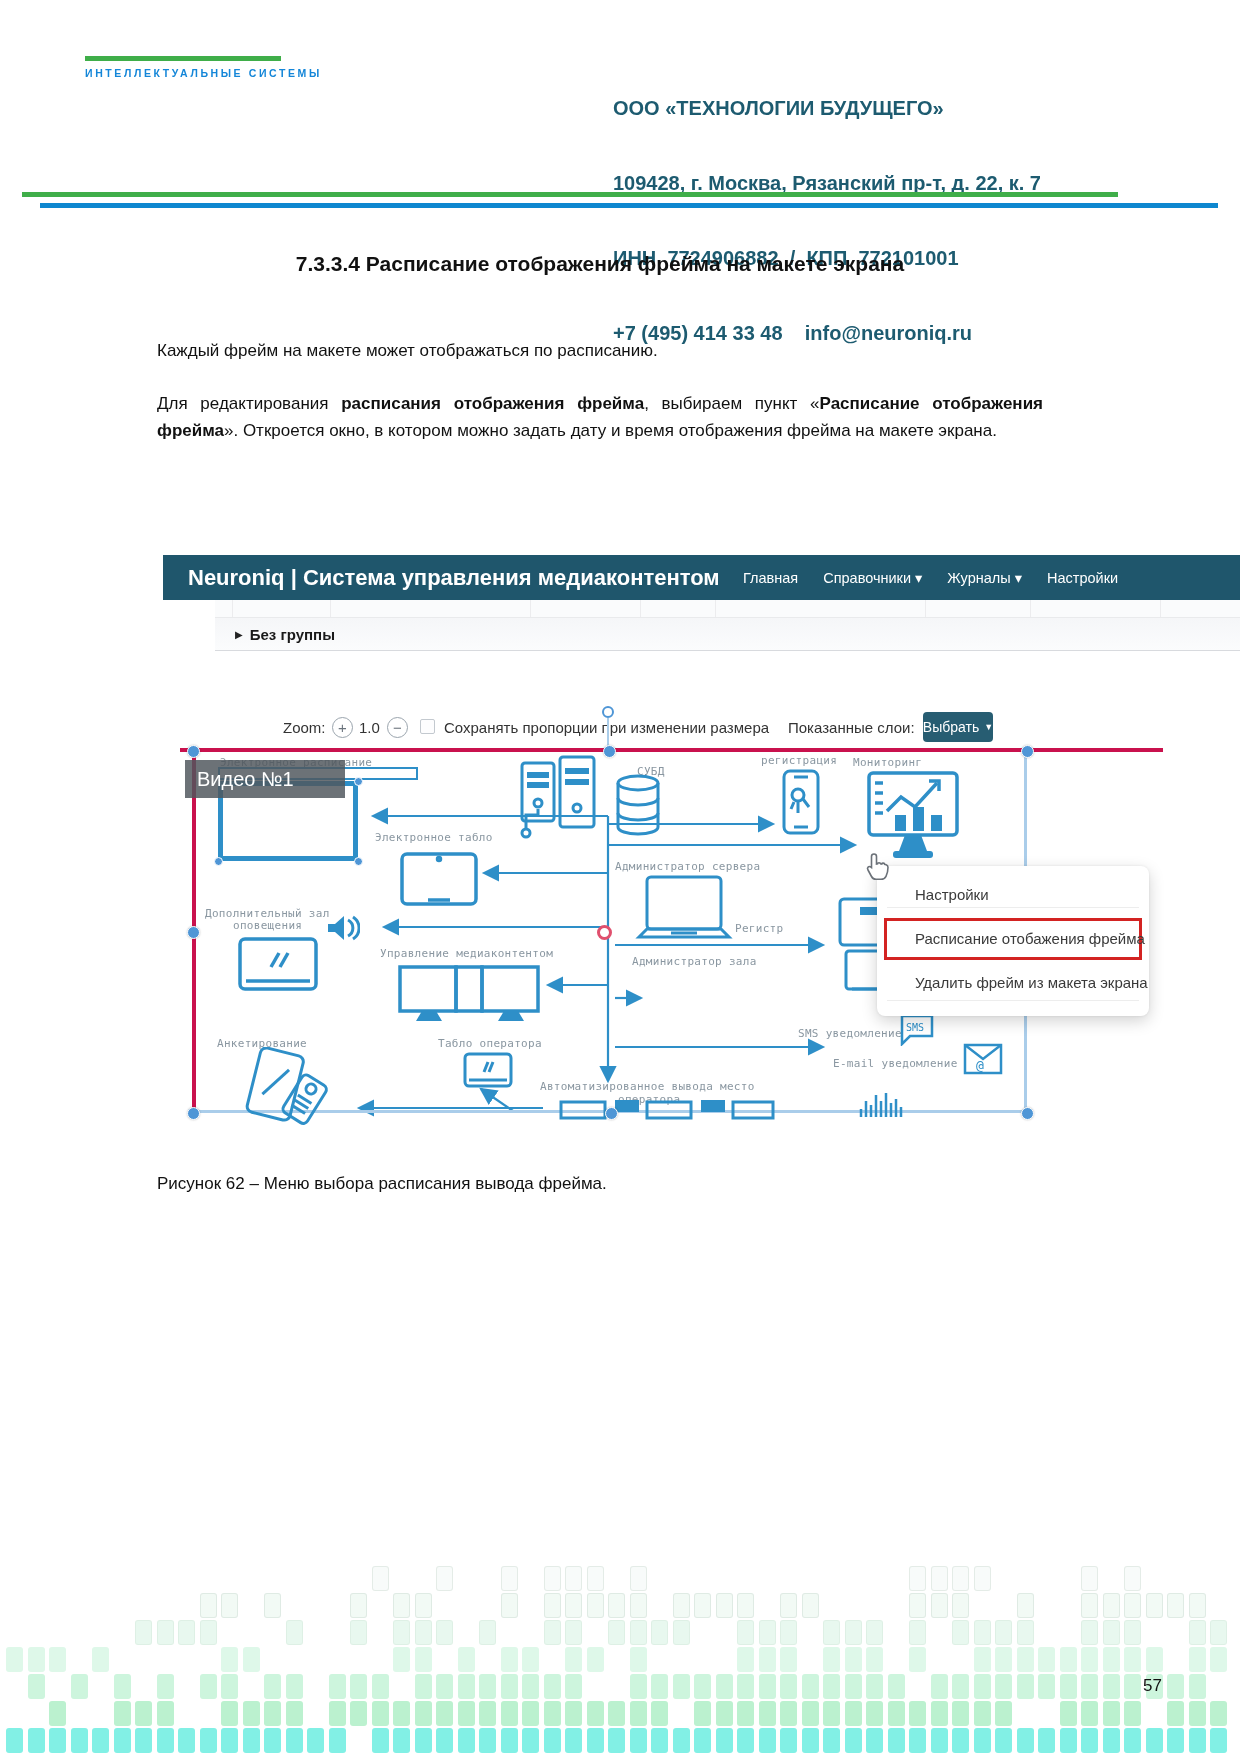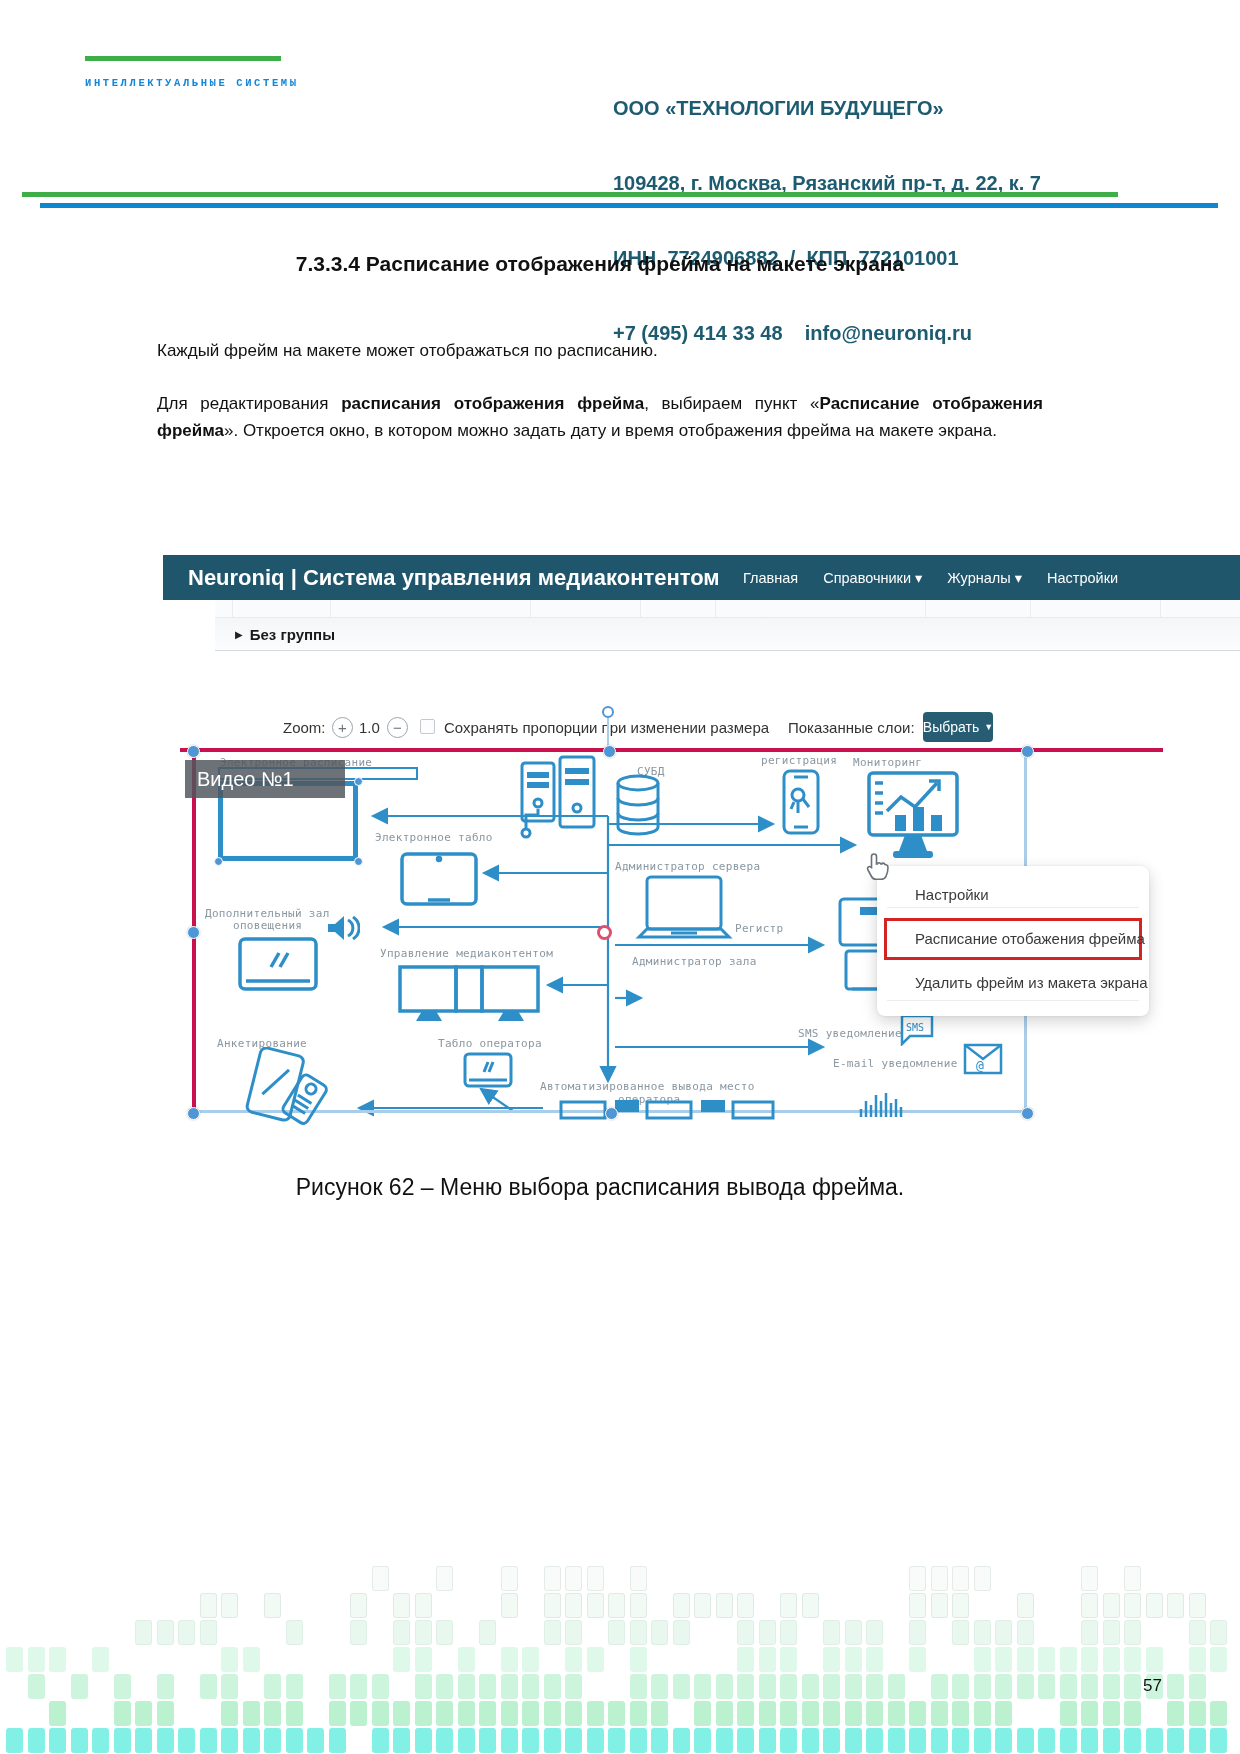--- a/index.html
+++ b/index.html
@@ -9,21 +9,21 @@
 
   
   .logo-row{font-weight:bold;font-size:37px;letter-spacing:3px;color:#1486d8;display:flex;align-items:flex-end;line-height:1;}
   .logo-underline{height:5px;background:#3fae49;}
   .logo-tagline{font-size:10.5px;font-weight:bold;letter-spacing:2.6px;color:#1486d8;}
   .company{color:#1d5b70;font-size:20px;line-height:25px;font-weight:600;white-space:pre;}
 
   
   .doc-title{font-size:21px;font-weight:bold;color:#111;text-align:center;}
   .para{font-size:17px;color:#111;line-height:27px;text-align:justify;}
-  .caption{font-size:23px;color:#111;text-align:center;}
+  .caption{font-size:17px;color:#111;text-align:left;}
 
   
   #figure{position:absolute;left:163px;top:555px;width:1077px;height:585px;}
   .navbar{position:absolute;left:0;top:0;width:1077px;height:45px;background:#1f566c;}
   .brand{position:absolute;left:25px;top:0;height:29px;line-height:45px;color:#fff;font-weight:bold;font-size:22px;white-space:nowrap;}
   .navmenu{position:absolute;left:580px;top:0;height:45px;display:flex;align-items:center;gap:25px;}
   .navitem{color:#fff;font-size:14.5px;white-space:nowrap;cursor:pointer;}
   .subheader{position:absolute;left:52px;top:45px;width:1025px;height:17px;background:#fafbfc;border-bottom:1px solid #e9eaec;}
   .colsep{position:absolute;top:0;width:1px;height:17px;background:#ececee;}
   .grouprow{position:absolute;left:52px;top:63px;width:1025px;height:32px;background:linear-gradient(#f5f6f8,#fbfcfd);border-bottom:1px solid #d8dade;display:flex;align-items:center;}
@@ -68,21 +68,21 @@
   #mosaic{position:absolute;left:0;top:1562px;width:1240px;height:192px;z-index:5;}
   .tile{position:absolute;width:17px;height:25px;border-radius:3px;box-sizing:border-box;}
 </style>
 </head>
 <body>
 
 <div id="page">
 
   <div class="abs" style="left:85px;top:52px;">
     <div class="logo-underline" style="width:196px;margin-top:4px;"></div>
-    <div class="logo-tagline" style="margin-top:16px;font-family:Liberation Mono, monospace;">ИНТЕЛЛЕКТУАЛЬНЫЕ СИСТЕМЫ</div>
+    <div class="logo-tagline" style="margin-top:6px;">ИНТЕЛЛЕКТУАЛЬНЫЕ СИСТЕМЫ</div>
   </div>
 
   <div class="abs company" style="left:613px;top:46px;">
     <div>ООО «ТЕХНОЛОГИИ БУДУЩЕГО»</div>
     <div>109428, г. Москва, Рязанский пр-т, д. 22, к. 7</div>
     <div>ИНН  7724906882  /  КПП  772101001</div>
     <div>+7 (495) 414 33 48    info@neuroniq.ru</div>
   </div>
 
   <div class="abs" style="left:22px;top:192px;width:1096px;height:5px;background:#3fae49;"></div>

